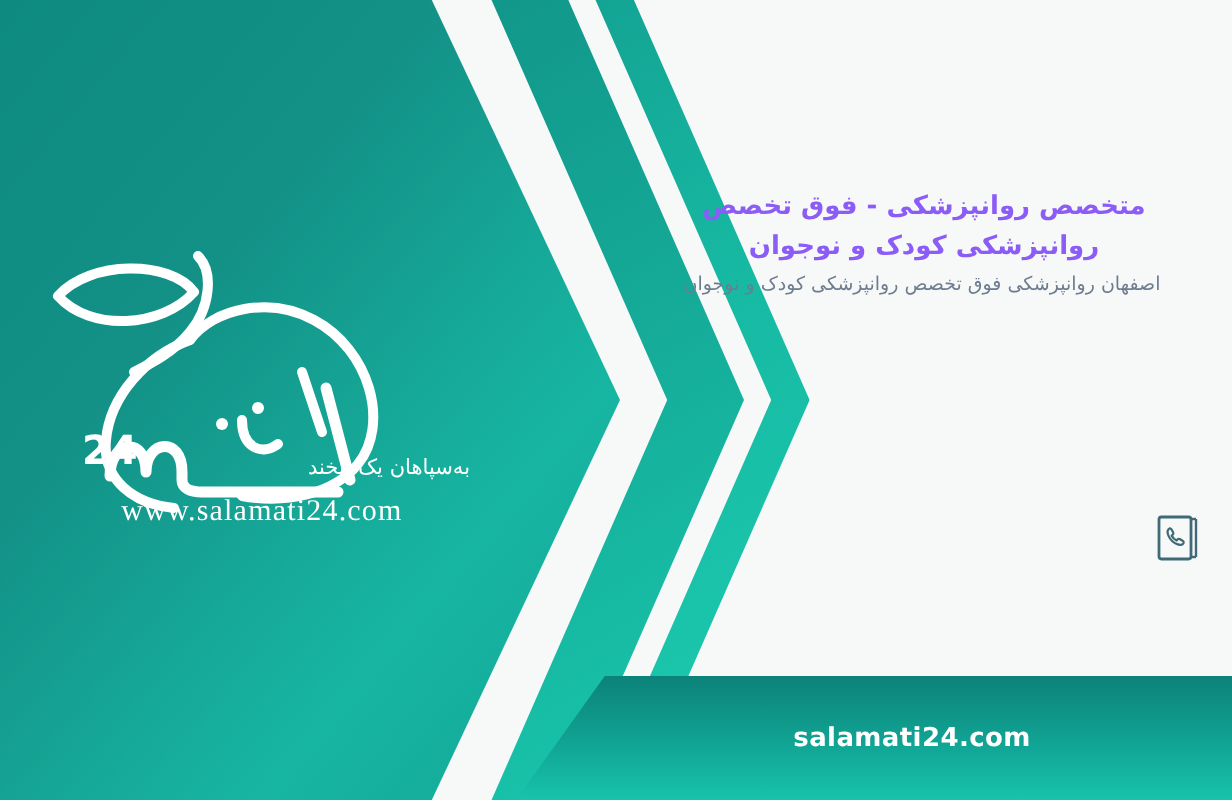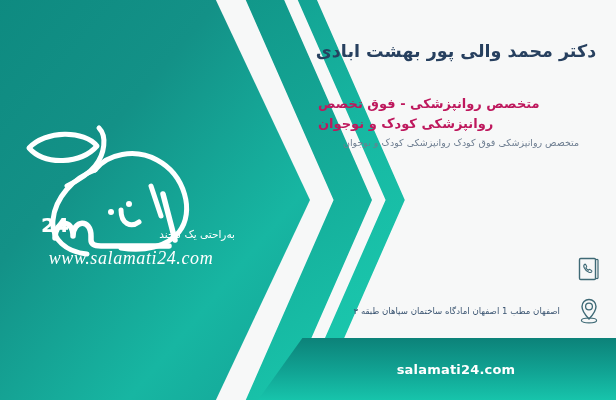--- a/index.html
+++ b/index.html
@@ -49,24 +49,23 @@
     width: 240px; height: 155px;
     z-index: 4;
   }
   .logo-wrap svg { display: block; }
   .logo-url {
     position: absolute;
     left: 0; top: 128px;
     width: 240px;
     text-align: center;
     color: #ffffff;
-    font-size: 18px;
+    font-size: 15px;
     letter-spacing: .6px;
     font-family: "Liberation Serif", serif;
-    font-style: italic;
   }
   .logo-tag {
     position: absolute;
     right: 16px; top: 108px;
     color: #ffffff;
     font-size: 10.5px;
     letter-spacing: 1.2px;
     direction: rtl;
     font-family: "DejaVu Sans", sans-serif;
   }
@@ -87,24 +86,24 @@
     font-size: 17.5px;
     font-weight: bold;
     color: #27405f;
     font-family: "DejaVu Sans", sans-serif;
     line-height: 1.25;
   }
   .specialty {
     position: absolute;
     right: 10px; top: 94px;
     width: 288px;
-    text-align: left;
+    text-align: center;
     font-size: 13px;
     font-weight: bold;
-    color: #be185d;
+    color: #8b5cf6;
     line-height: 1.5;
     font-family: "DejaVu Sans", sans-serif;
   }
   .specialty-sub {
     position: absolute;
     right: 10px; top: 135px;
     width: 290px;
     text-align: center;
     font-size: 9.5px;
     color: #6d7d90;
@@ -187,60 +186,49 @@
       <path d="M44 118 C44 100, 62 98, 62 116 C62 100, 80 98, 80 116 L80 120
                C80 124, 84 126, 90 126 L158 126" stroke="#ffffff" stroke-width="5.5" fill="none" stroke-linecap="round" stroke-linejoin="round"></path>
       <path d="M152 74 L164 120" stroke="#ffffff" stroke-width="5.5" stroke-linecap="round"></path>
       <path d="M140 66 L150 96" stroke="#ffffff" stroke-width="5" stroke-linecap="round"></path>
       <path d="M110 90 C110 104, 120 108, 128 102" stroke="#ffffff" stroke-width="5" fill="none" stroke-linecap="round"></path>
       <circle cx="100" cy="92" r="3" fill="#ffffff"></circle>
       <circle cx="118" cy="84" r="3" fill="#ffffff"></circle>
 
       <text x="30" y="112" font-family="DejaVu Sans, sans-serif" font-size="20" font-weight="bold" fill="#ffffff">24</text>
     </svg>
-    <div class="logo-tag">به‌راحتی یک لبخند</div>
+    <div class="logo-tag">به‌سپاهان یک لبخند</div>
     <div class="logo-url">www.salamati24.com</div>
   </div>
 
   <div class="content">
 
-    <div class="doctor-name">دکتر محمد والی پور بهشت ابادی</div>
 
     <div class="specialty">متخصص روانپزشکی - فوق تخصص روانپزشکی کودک و نوجوان</div>
 
-    <div class="specialty-sub">متخصص روانپزشکی فوق کودک روانپزشکی کودک و نوجوان</div>
+    <div class="specialty-sub">اصفهان روانپزشکی فوق تخصص روانپزشکی کودک و نوجوان</div>
 
     <div class="contact">
 
       <div class="contact-row">
         <div class="contact-icon">
           <svg width="24" height="26" viewBox="0 0 24 26" fill="none">
             <rect x="2.5" y="2.5" width="16" height="21" rx="1.2" stroke="#3f6a76" stroke-width="1.4"></rect>
             <line x1="18.5" y1="3.5" x2="21" y2="3.5" stroke="#3f6a76" stroke-width="1.2"></line>
             <line x1="21" y1="3.5" x2="21" y2="22.5" stroke="#3f6a76" stroke-width="1.2"></line>
             <line x1="18.5" y1="22.5" x2="21" y2="22.5" stroke="#3f6a76" stroke-width="1.2"></line>
             <path d="M7.8 8.2c-1 .6-1.3 2 -.6 3.6 .9 2 2.8 3.8 4.7 4.4
                      1.4 .5 2.5 .2 2.9-.7 .2-.5 0-.8-.5-1.1l-1.5-.9c-.4-.2-.7-.1-1 .2
                      l-.5 .6c-1-.5-1.9-1.4-2.5-2.5l.6-.5c.3-.3 .4-.6 .2-1l-.8-1.5
                      c-.3-.5-.6-.7-1-.6z" stroke="#3f6a76" stroke-width="1.1" fill="none" stroke-linejoin="round"></path>
           </svg>
         </div>
         <div class="contact-text"></div>
       </div>
 
-      <div class="contact-row">
-        <div class="contact-icon">
-          <svg width="26" height="28" viewBox="0 0 26 28" fill="none">
-            <path d="M13 2.5c-3.9 0-7 3.1-7 7 0 5.1 7 12.5 7 12.5s7-7.4 7-12.5c0-3.9-3.1-7-7-7z" stroke="#3f6a76" stroke-width="1.4" fill="none"></path>
-            <circle cx="13" cy="9.5" r="3.4" stroke="#3f6a76" stroke-width="1.3" fill="none"></circle>
-            <ellipse cx="13" cy="23.4" rx="7.6" ry="2.4" stroke="#3f6a76" stroke-width="1.2" fill="none"></ellipse>
-          </svg>
-        </div>
-        <div class="contact-text">اصفهان مطب 1 اصفهان امادگاه ساختمان سپاهان طبقه ۳</div>
-      </div>
 
     </div>
   </div>
 
   <div class="footer">
     <span class="footer-text">salamati24.com</span>
   </div>
 
 </div>
 

